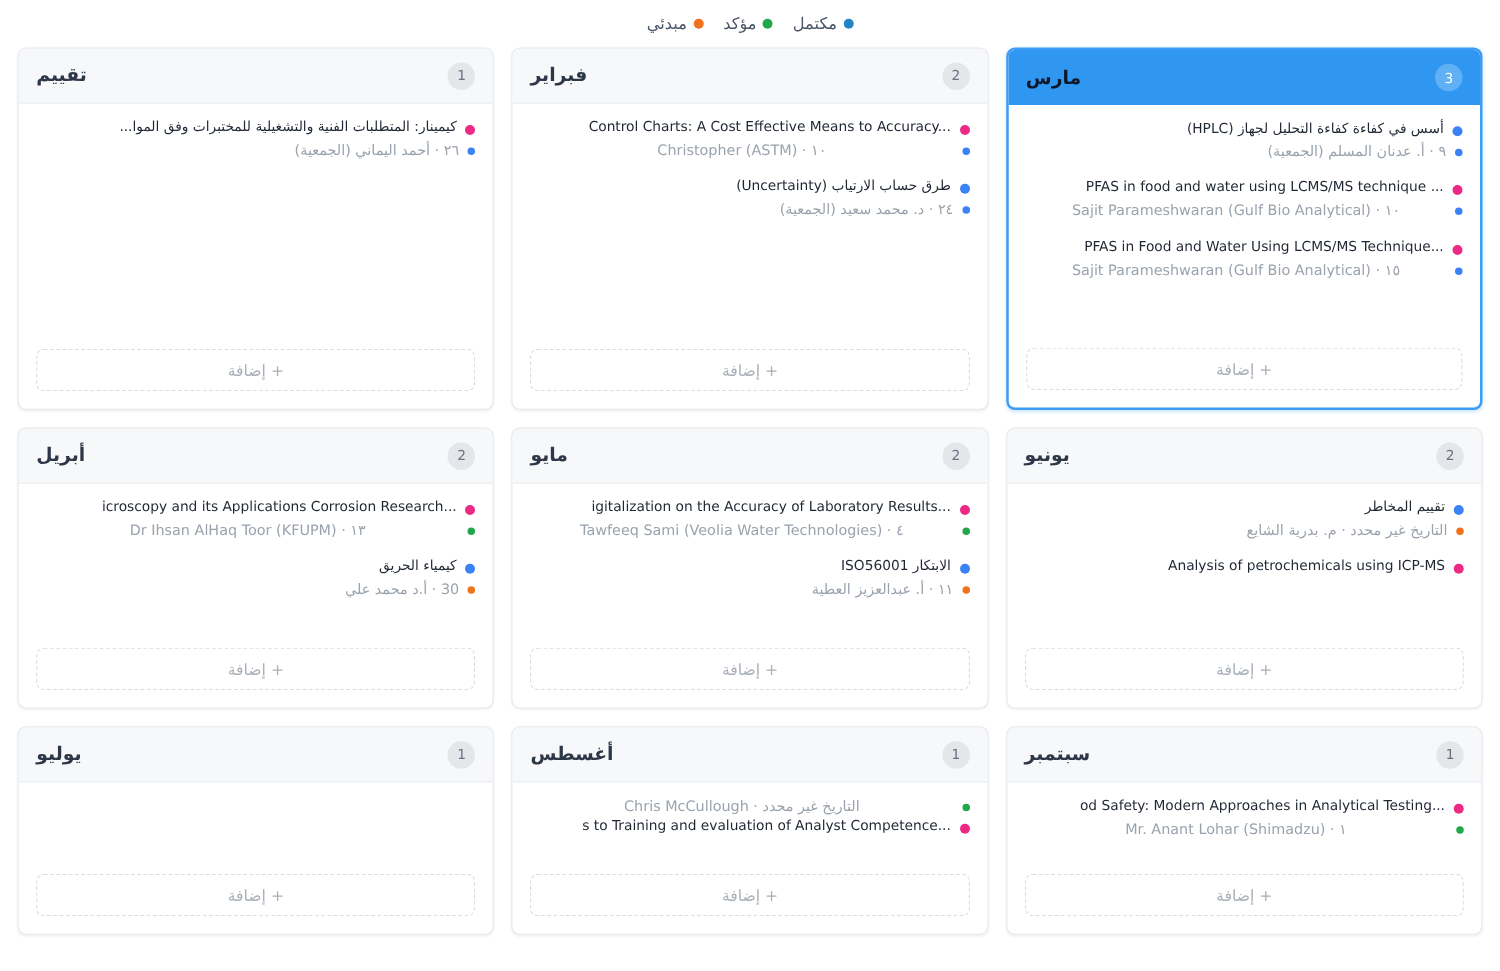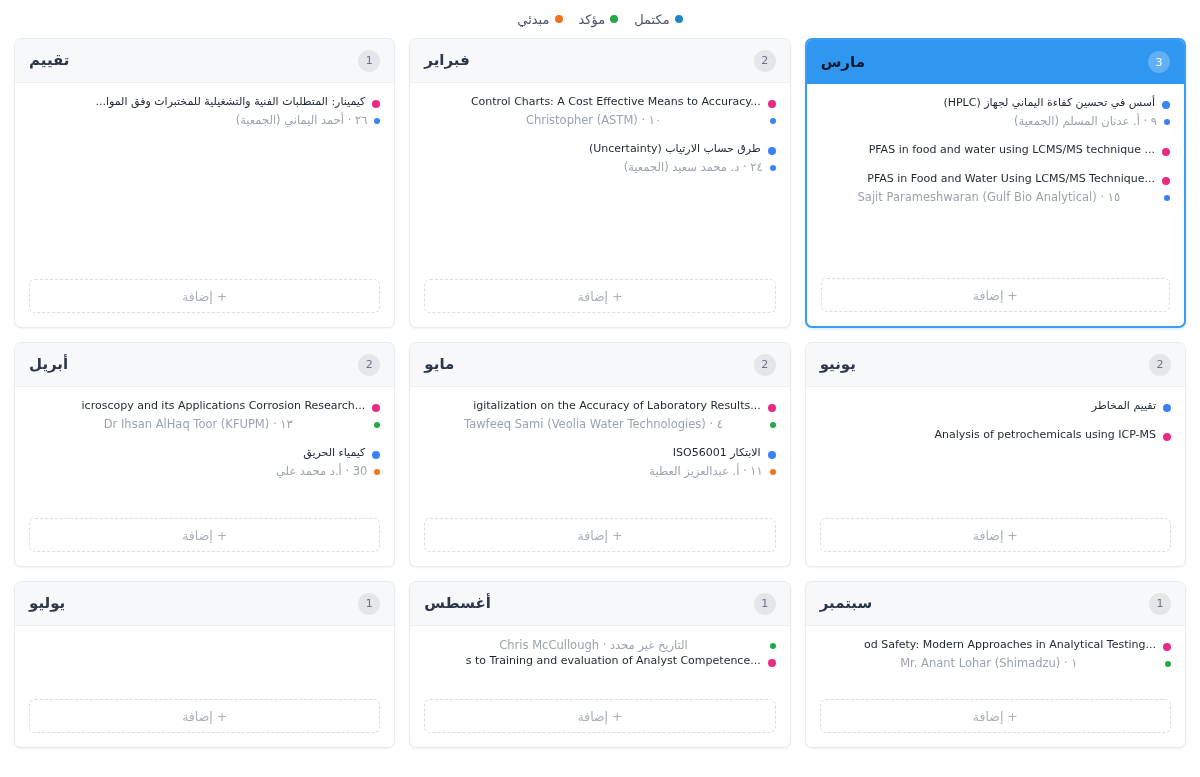--- a/index.html
+++ b/index.html
@@ -209,31 +209,35 @@
     <div class="month-card r1 active">
       <div class="card-head">
         <div class="count-badge">3</div>
         <div class="month-title">مارس</div>
       </div>
       <div class="card-body">
         <div class="event-list">
           <div class="event">
             <div class="event-row event-title-row">
               <span class="bullet" style="background: rgb(59, 130, 246);"></span>
-              <div class="event-title">أسس في تحسين كفاءة اليماني لجهاز (HPLC)</div>
+              <div class="event-title">أسس في كفاءة كفاءة التحليل لجهاز (HPLC)</div>
             </div>
             <div class="event-row">
               <span class="bullet sm" style="background: rgb(59, 130, 246);"></span>
               <div class="event-meta">٩ · أ. عدنان المسلم (الجمعية)</div>
             </div>
           </div>
           <div class="event">
             <div class="event-row event-title-row">
               <span class="bullet" style="background: rgb(236, 42, 133);"></span>
               <div class="event-title ltr">PFAS in food and water using LCMS/MS technique ...</div>
+            </div>
+            <div class="event-row">
+              <span class="bullet sm" style="background: rgb(59, 130, 246);"></span>
+              <div class="event-meta ltr">Sajit Parameshwaran (Gulf Bio Analytical) · ١٠</div>
             </div>
           </div>
           <div class="event">
             <div class="event-row event-title-row">
               <span class="bullet" style="background: rgb(236, 42, 133);"></span>
               <div class="event-title ltr">PFAS in Food and Water Using LCMS/MS Technique...</div>
             </div>
             <div class="event-row">
               <span class="bullet sm" style="background: rgb(59, 130, 246);"></span>
               <div class="event-meta ltr">Sajit Parameshwaran (Gulf Bio Analytical) · ١٥</div>
@@ -300,20 +304,24 @@
         <div class="count-badge">2</div>
         <div class="month-title">يونيو</div>
       </div>
       <div class="card-body">
         <div class="event-list">
           <div class="event">
             <div class="event-row event-title-row">
               <span class="bullet" style="background: rgb(59, 130, 246);"></span>
               <div class="event-title">تقييم المخاطر</div>
             </div>
+            <div class="event-row">
+              <span class="bullet sm" style="background: rgb(242, 113, 28);"></span>
+              <div class="event-meta">التاريخ غير محدد · م. بدرية الشايع</div>
+            </div>
           </div>
           <div class="event">
             <div class="event-row event-title-row">
               <span class="bullet" style="background: rgb(236, 42, 133);"></span>
               <div class="event-title ltr">Analysis of petrochemicals using ICP-MS</div>
             </div>
           </div>
         </div>
         <button class="add-btn">+ إضافة</button>
       </div>

